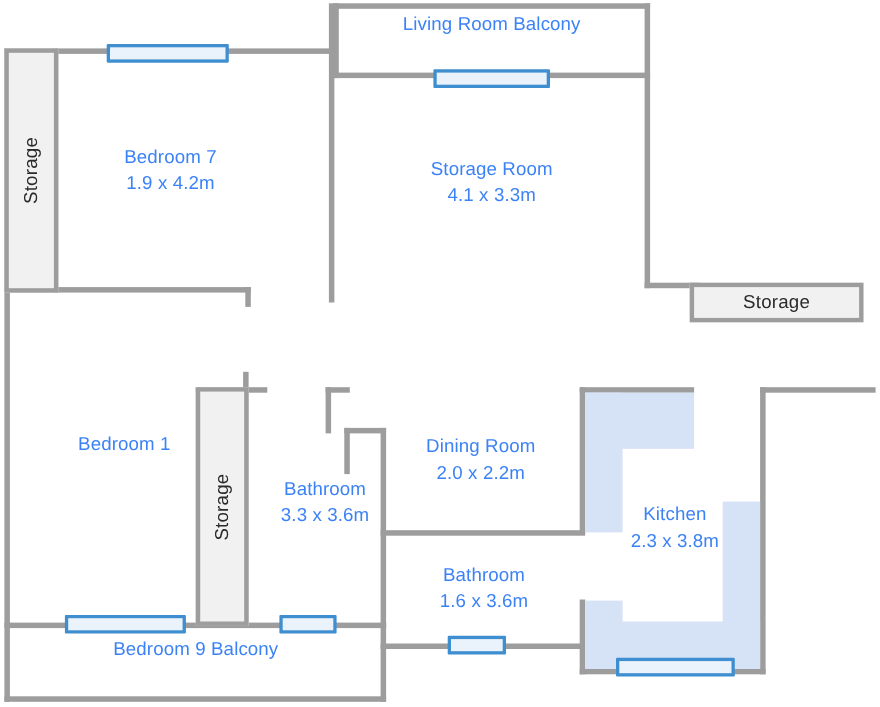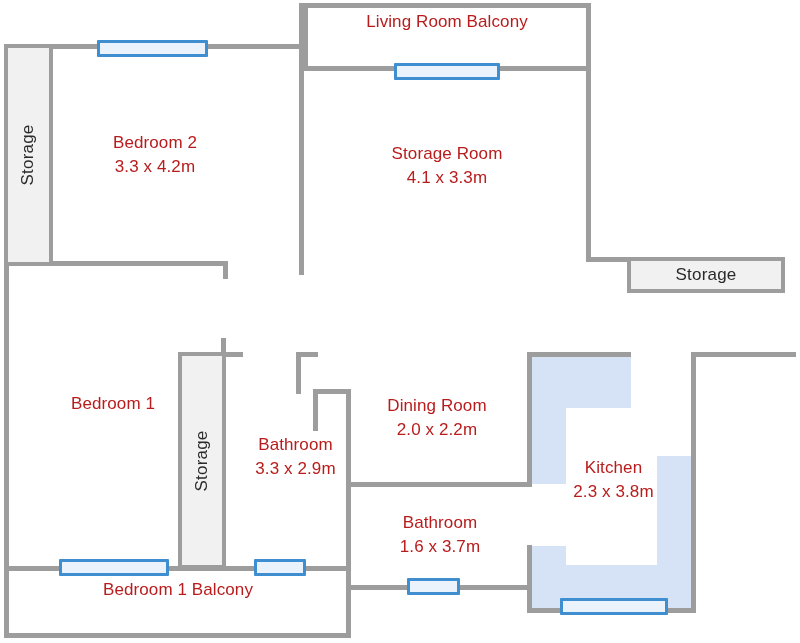--- a/index.html
+++ b/index.html
@@ -58,21 +58,21 @@
   .window .pane {
     width: 100%;
     height: 100%;
     background: #eaf3fb;
     box-sizing: border-box;
   }
   
   .room-label {
     position: absolute;
     text-align: center;
-    color: #b91c1c;
+    color: #3b82f6;
     font-size: 17px;
     line-height: 1.42;
     white-space: nowrap;
     letter-spacing: .1px;
   }
   .room-label .name { display: block; }
   .room-label .dims { display: block; }
 </style>
 </head>
 <body>
@@ -152,54 +152,54 @@
     <div class="pane"></div>
   </div>
   <div class="window" style="left:407px; top:578px; width:53px;  height:17px;">
     <div class="pane"></div>
   </div>
   <div class="window" style="left:560px; top:598px; width:108px; height:17px;">
     <div class="pane"></div>
   </div>
 
   <div class="room-label" style="left:55px; top:131px; width:200px;">
-    <span class="name">Bedroom 2</span>
-    <span class="dims">3.3 x 4.2m</span>
+    <span class="name">Bedroom 7</span>
+    <span class="dims">1.9 x 4.2m</span>
   </div>
 
   <div class="room-label" style="left:297px; top:10px; width:300px;">
     <span class="name">Living Room Balcony</span>
   </div>
 
   <div class="room-label" style="left:297px; top:142px; width:300px;">
     <span class="name">Storage Room</span>
     <span class="dims">4.1 x 3.3m</span>
   </div>
 
   <div class="room-label" style="left:13px; top:392px; width:200px;">
     <span class="name">Bedroom 1</span>
   </div>
 
   <div class="room-label" style="left:228px; top:433px; width:135px;">
     <span class="name">Bathroom</span>
-    <span class="dims">3.3 x 2.9m</span>
+    <span class="dims">3.3 x 3.6m</span>
   </div>
 
   <div class="room-label" style="left:357px; top:394px; width:160px;">
     <span class="name">Dining Room</span>
     <span class="dims">2.0 x 2.2m</span>
   </div>
 
   <div class="room-label" style="left:536px; top:456px; width:155px;text-align:center;">
     <span class="name">Kitchen</span>
     <span class="dims">2.3 x 3.8m</span>
   </div>
 
   <div class="room-label" style="left:360px; top:511px; width:160px;">
     <span class="name">Bathroom</span>
-    <span class="dims">1.6 x 3.7m</span>
+    <span class="dims">1.6 x 3.6m</span>
   </div>
 
   <div class="room-label" style="left:23px; top:578px; width:310px;">
-    <span class="name">Bedroom 1 Balcony</span>
+    <span class="name">Bedroom 9 Balcony</span>
   </div>
 
 </div>
 
 </body></html>

